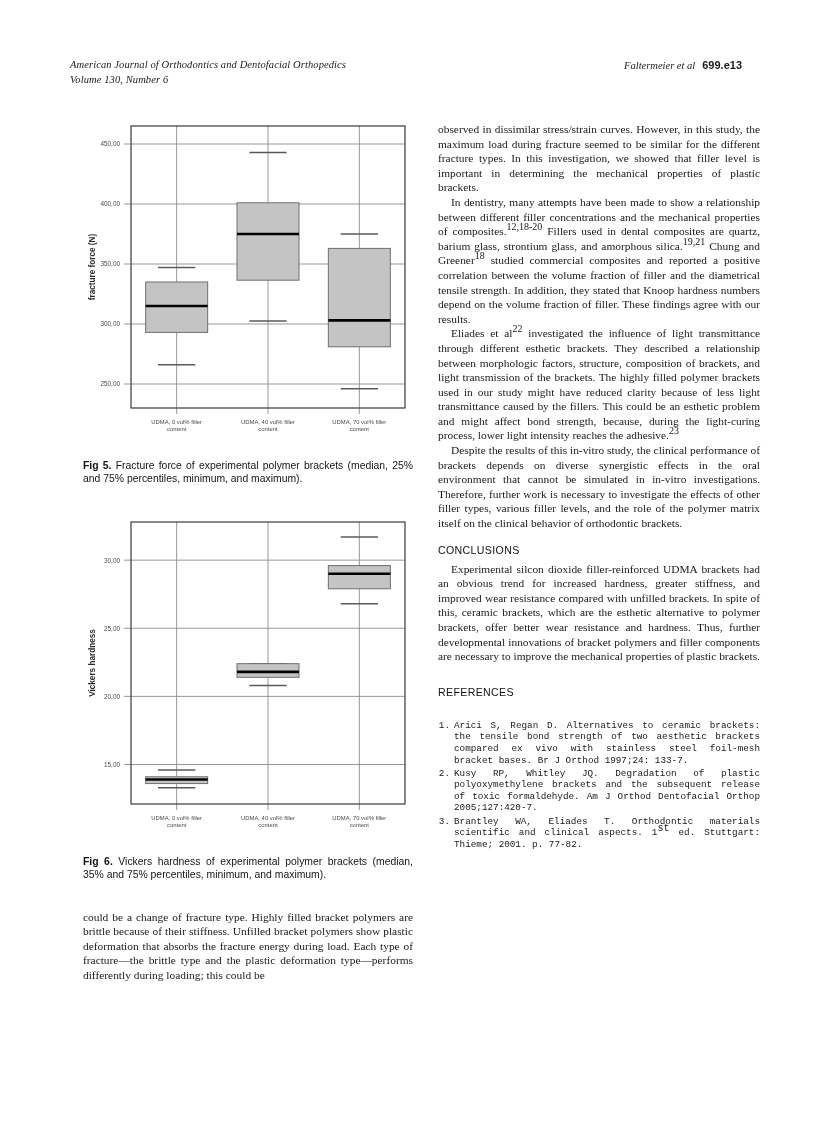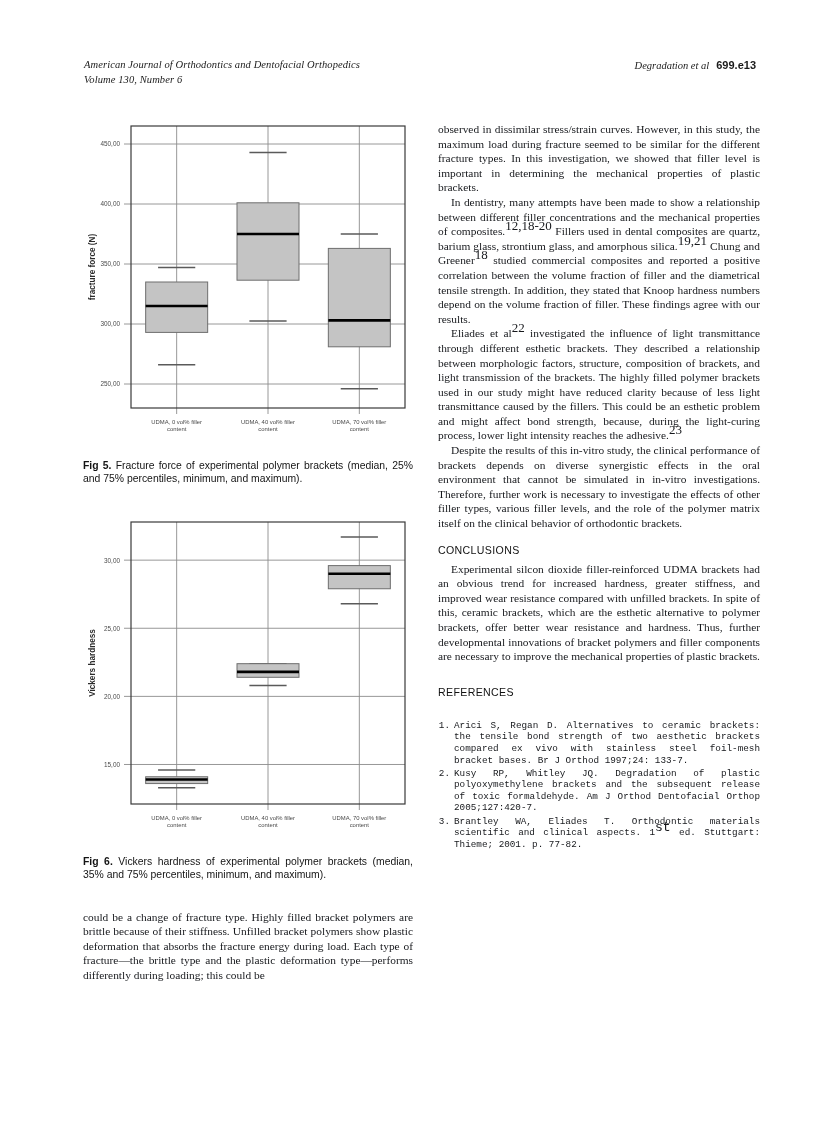--- a/index.html
+++ b/index.html
@@ -19,21 +19,21 @@
   .page {
     position: absolute;
     left: 0; top: 0;
     width: 838px;
     height: 1122px;
   }
 
   
   .runhead {
     position: absolute;
-    left: 84px;
+    left: 70px;
     top: 58px;
     width: 672px;
     height: 34px;
   }
   .runhead-left {
     position: absolute;
     left: 0; top: 0;
     font-family: "Liberation Serif", serif;
     font-style: italic;
     font-size: 10.5px;
@@ -84,21 +84,21 @@
     color: #16181c;
     hyphens: none;
   }
   .body-text p {
     margin: 0;
     text-indent: 13px;
   }
   .body-text p.noindent { text-indent: 0; }
 
   sup {
-    font-size: 13px;
+    font-size: 10px;
     line-height: 0;
     vertical-align: super;
   }
 
   h2.section-head {
     font-family: "Liberation Sans", sans-serif;
     font-size: 10.6px;
     font-weight: normal;
     letter-spacing: 0.35px;
     margin: 13px 0 6px 0;
@@ -179,21 +179,21 @@
 <body>
 
 <div class="page">
 
   <div class="runhead">
     <div class="runhead-left">
       <span>American Journal of Orthodontics and Dentofacial Orthopedics</span>
       <span class="l2">Volume 130, Number 6</span>
     </div>
     <div class="runhead-right">
-      <span class="authors">Degradation et al</span><span class="pageno">699.e13</span>
+      <span class="authors">Faltermeier et al</span><span class="pageno">699.e13</span>
     </div>
   </div>
 
   <div class="col-left">
 
     <div class="figure-block">
       <div class="chart" id="chart-fracture-force">
           <svg width="330" height="330" viewBox="0 0 330 330">
             <rect x="48" y="8" width="274" height="282" fill="#ffffff"></rect>
             <line x1="41" y1="266" x2="322" y2="266" stroke="#8c8c8c" stroke-width="0.9"></line>

